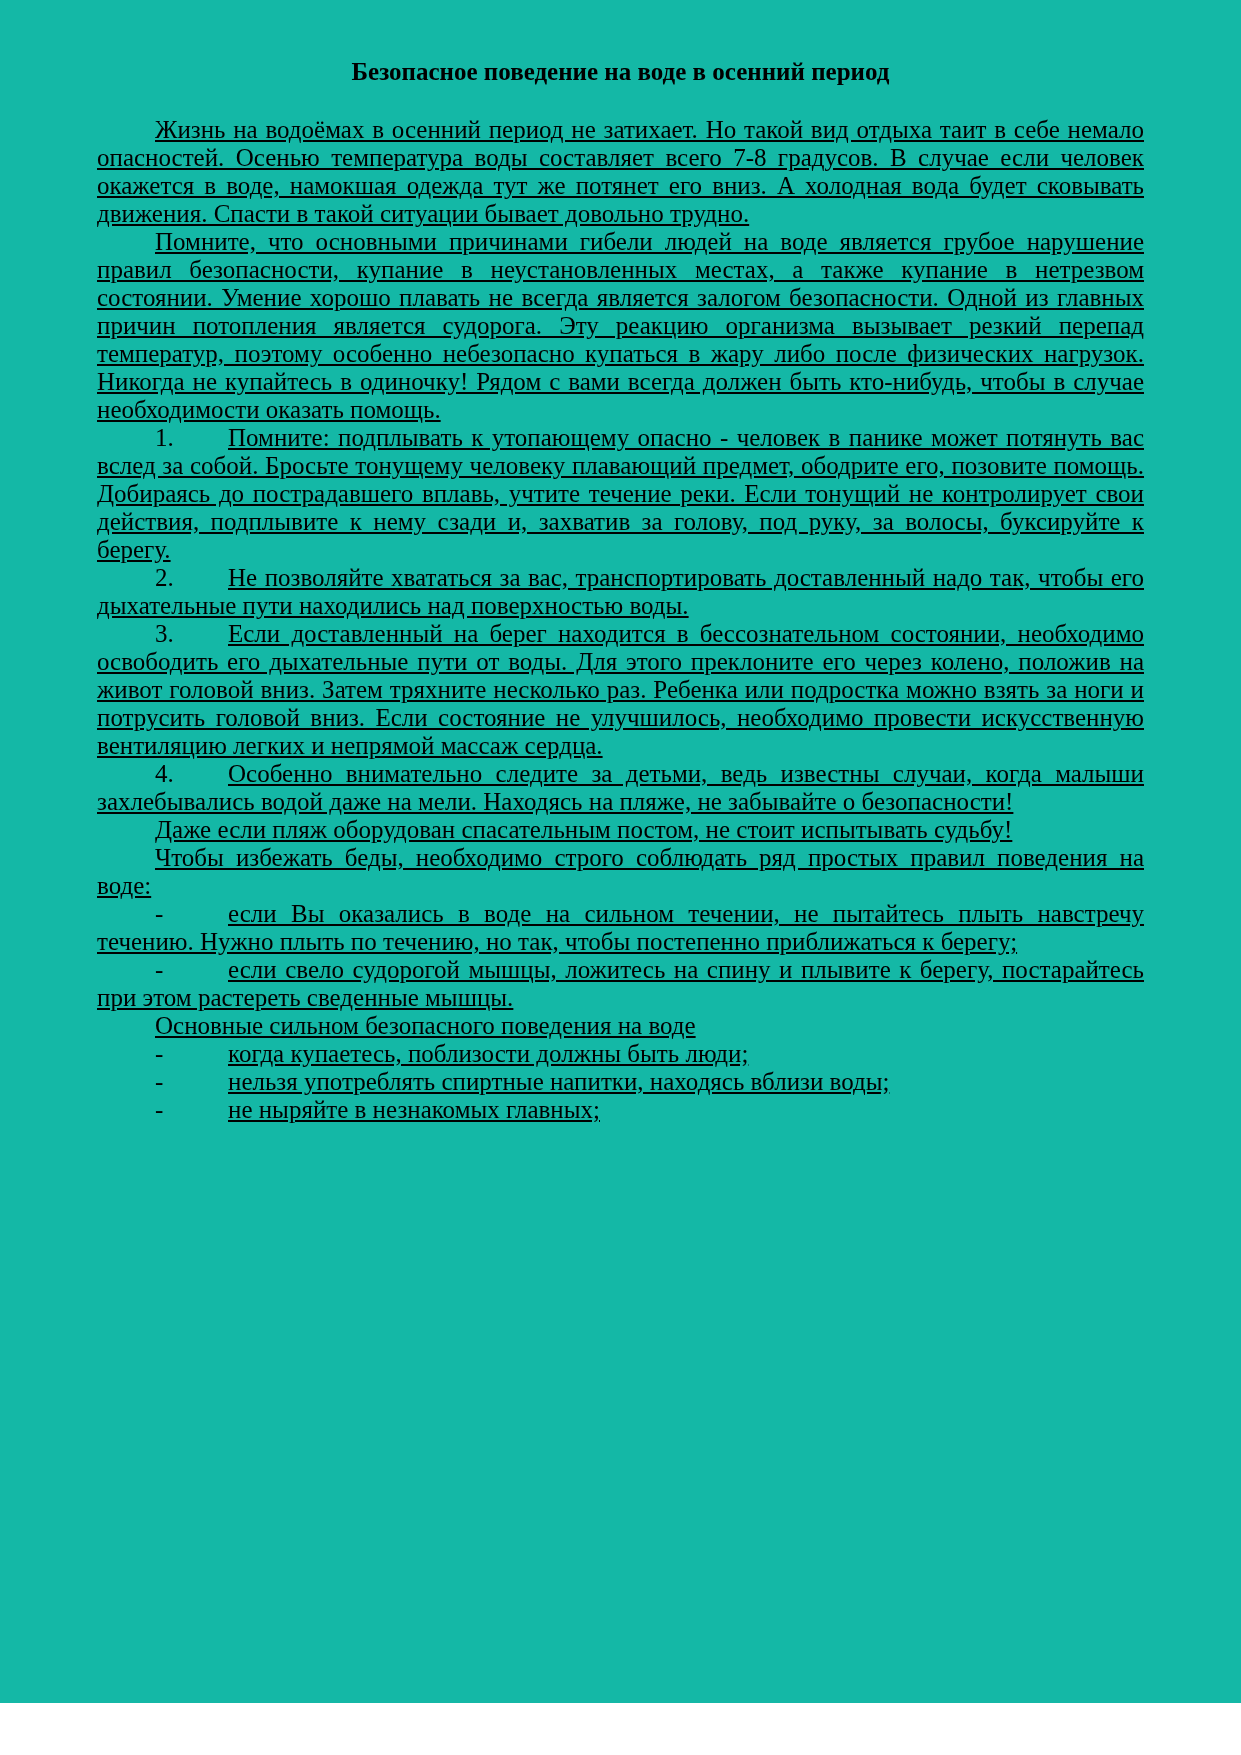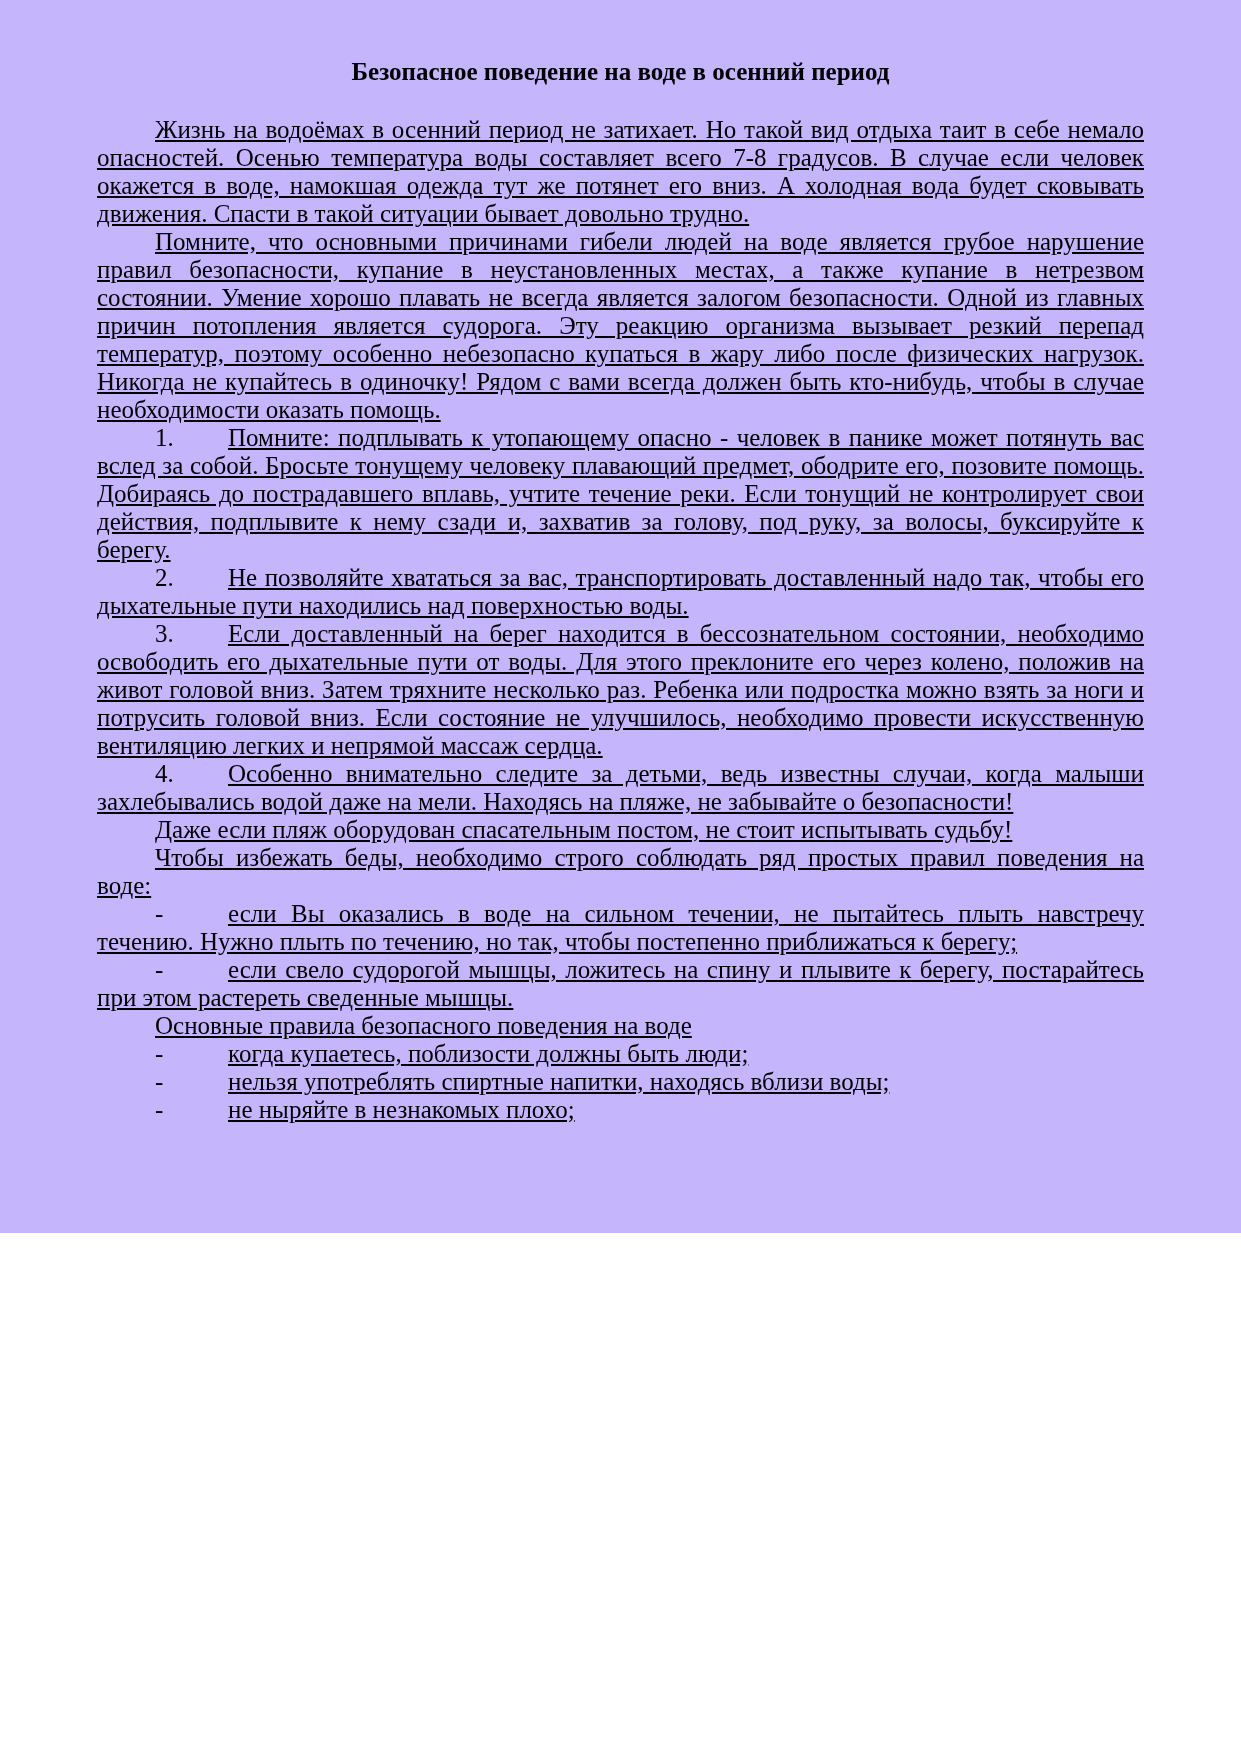--- a/index.html
+++ b/index.html
@@ -3,23 +3,23 @@
 <meta charset="utf-8">
 <style>
   html, body {
     margin: 0;
     padding: 0;
     background: #ffffff;
   }
   .page {
     position: relative;
     width: 1241px;
-    height: 1233px;
+    height: 1703px;
     box-sizing: border-box;
-    background: #c4b5fd;
+    background: #14b8a6;
     padding: 58px 97px 32px 97px;
     font-family: "Liberation Serif", serif;
     font-size: 25px;
     line-height: 28px;
     color: #000000;
     overflow: hidden;
   }
   .title {
     font-size: 25px;
     font-weight: bold;
@@ -62,22 +62,22 @@
 
   <p class="para"><span>Даже если пляж оборудован спасательным постом, не стоит испытывать судьбу!</span></p>
 
   <p class="para"><span>Чтобы избежать беды, необходимо строго соблюдать ряд простых правил поведения на воде:</span></p>
 
   <p class="para"><span class="marker">-</span><span>если Вы оказались в воде на сильном течении, не пытайтесь плыть навстречу течению. Нужно плыть по течению, но так, чтобы постепенно приближаться к берегу;</span></p>
 
 
   <p class="para"><span class="marker">-</span><span>если свело судорогой мышцы, ложитесь на спину и плывите к берегу, постарайтесь при этом растереть сведенные мышцы.</span></p>
 
-  <p class="para"><span>Основные правила безопасного поведения на воде</span></p>
+  <p class="para"><span>Основные сильном безопасного поведения на воде</span></p>
 
   <p class="para"><span class="marker">-</span><span>когда купаетесь, поблизости должны быть люди;</span></p>
 
   <p class="para"><span class="marker">-</span><span>нельзя употреблять спиртные напитки, находясь вблизи воды;</span></p>
 
 
-  <p class="para"><span class="marker">-</span><span>не ныряйте в незнакомых плохо;</span></p>
+  <p class="para"><span class="marker">-</span><span>не ныряйте в незнакомых главных;</span></p>
 
 </div>
 
 </body></html>

